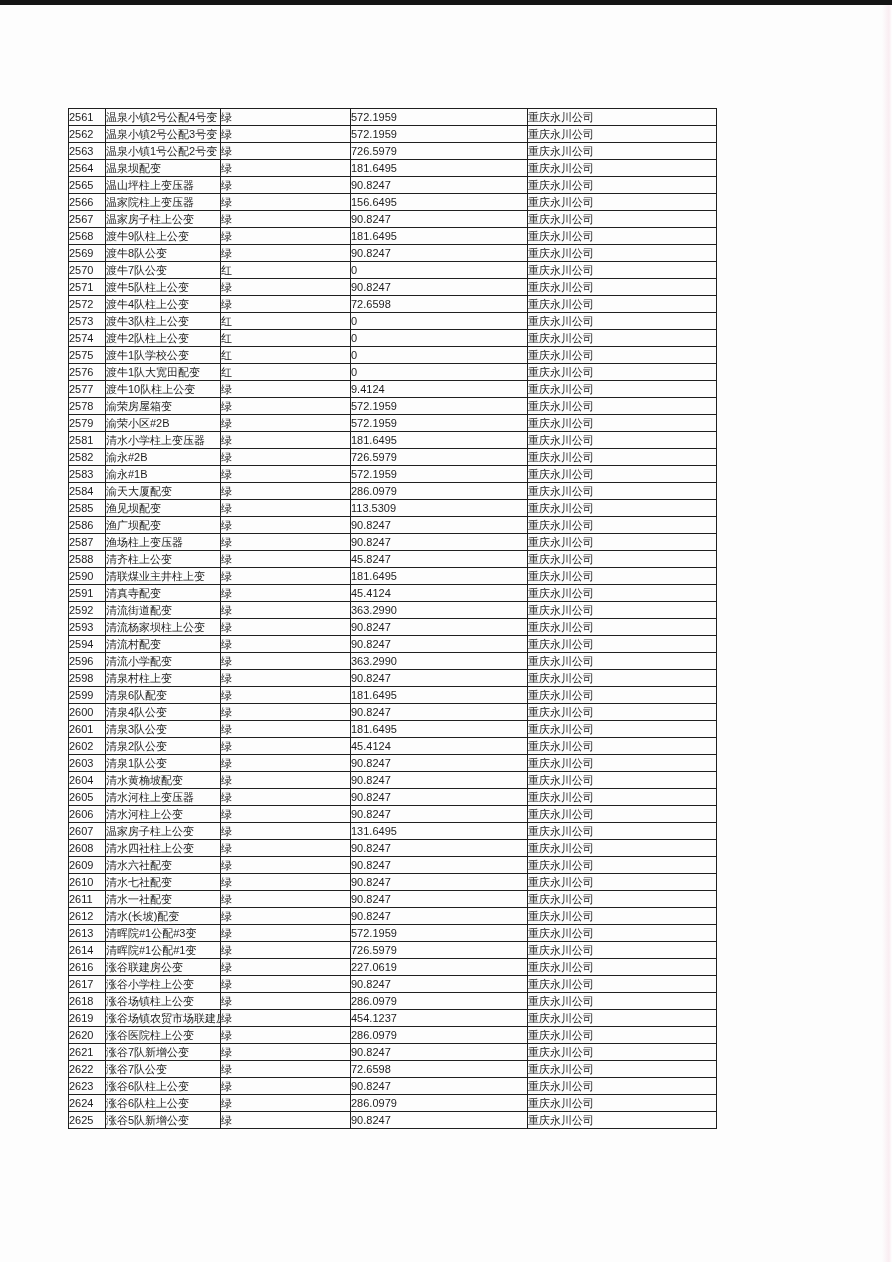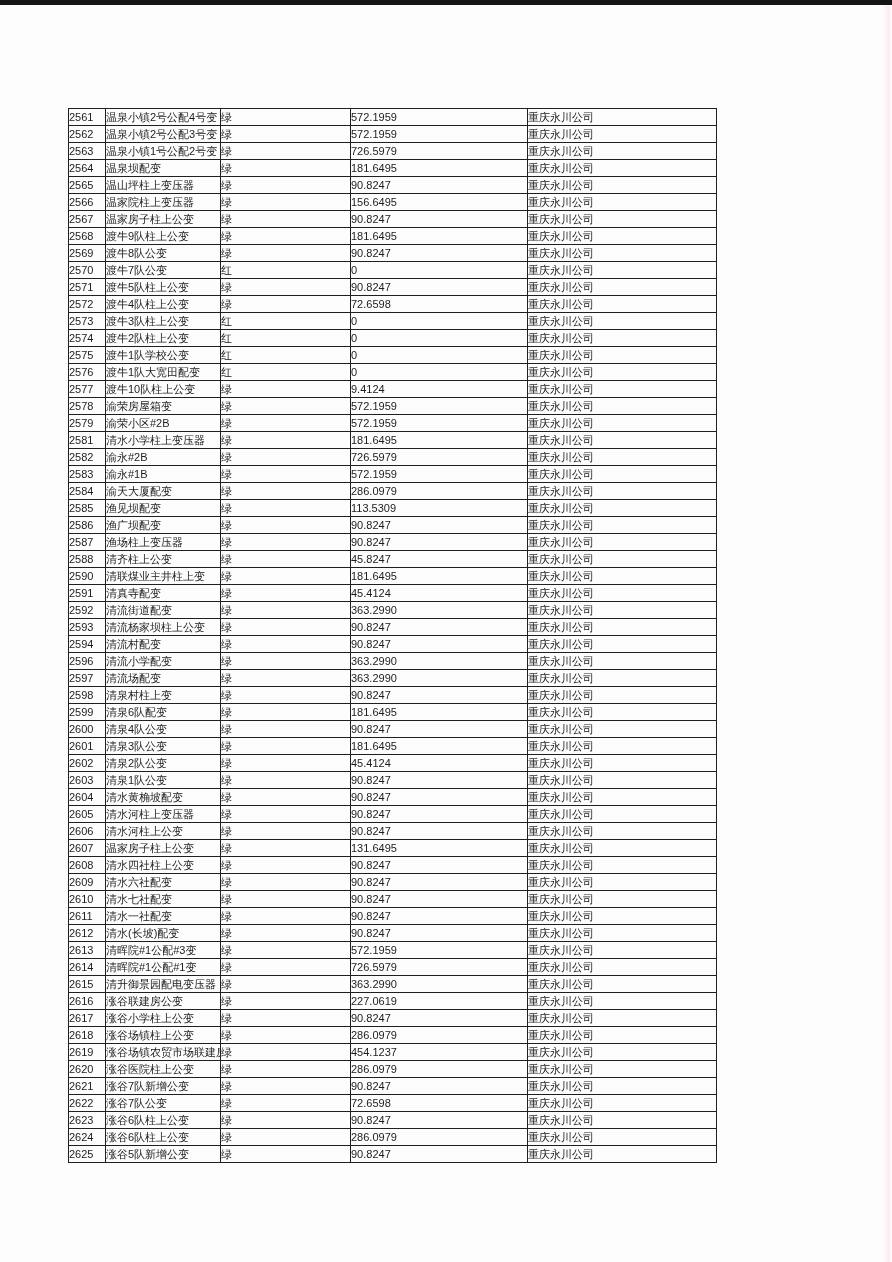--- a/index.html
+++ b/index.html
@@ -338,27 +338,20 @@
 
 
   <tr>
     <td class="cell-id">2596</td>
     <td class="cell-name">清流小学配变</td>
     <td class="cell-status">绿</td>
     <td class="cell-value">363.2990</td>
     <td class="cell-company">重庆永川公司</td>
   </tr>
 
-  <tr>
-    <td class="cell-id">2597</td>
-    <td class="cell-name">清流场配变</td>
-    <td class="cell-status">绿</td>
-    <td class="cell-value">363.2990</td>
-    <td class="cell-company">重庆永川公司</td>
-  </tr>
 
   <tr>
     <td class="cell-id">2598</td>
     <td class="cell-name">清泉村柱上变</td>
     <td class="cell-status">绿</td>
     <td class="cell-value">90.8247</td>
     <td class="cell-company">重庆永川公司</td>
   </tr>
 
   <tr>
@@ -482,27 +475,20 @@
   </tr>
 
   <tr>
     <td class="cell-id">2614</td>
     <td class="cell-name">清晖院#1公配#1变</td>
     <td class="cell-status">绿</td>
     <td class="cell-value">726.5979</td>
     <td class="cell-company">重庆永川公司</td>
   </tr>
 
-  <tr>
-    <td class="cell-id">2615</td>
-    <td class="cell-name">清升御景园配电变压器</td>
-    <td class="cell-status">绿</td>
-    <td class="cell-value">363.2990</td>
-    <td class="cell-company">重庆永川公司</td>
-  </tr>
 
   <tr>
     <td class="cell-id">2616</td>
     <td class="cell-name">涨谷联建房公变</td>
     <td class="cell-status">绿</td>
     <td class="cell-value">227.0619</td>
     <td class="cell-company">重庆永川公司</td>
   </tr>
 
   <tr>

